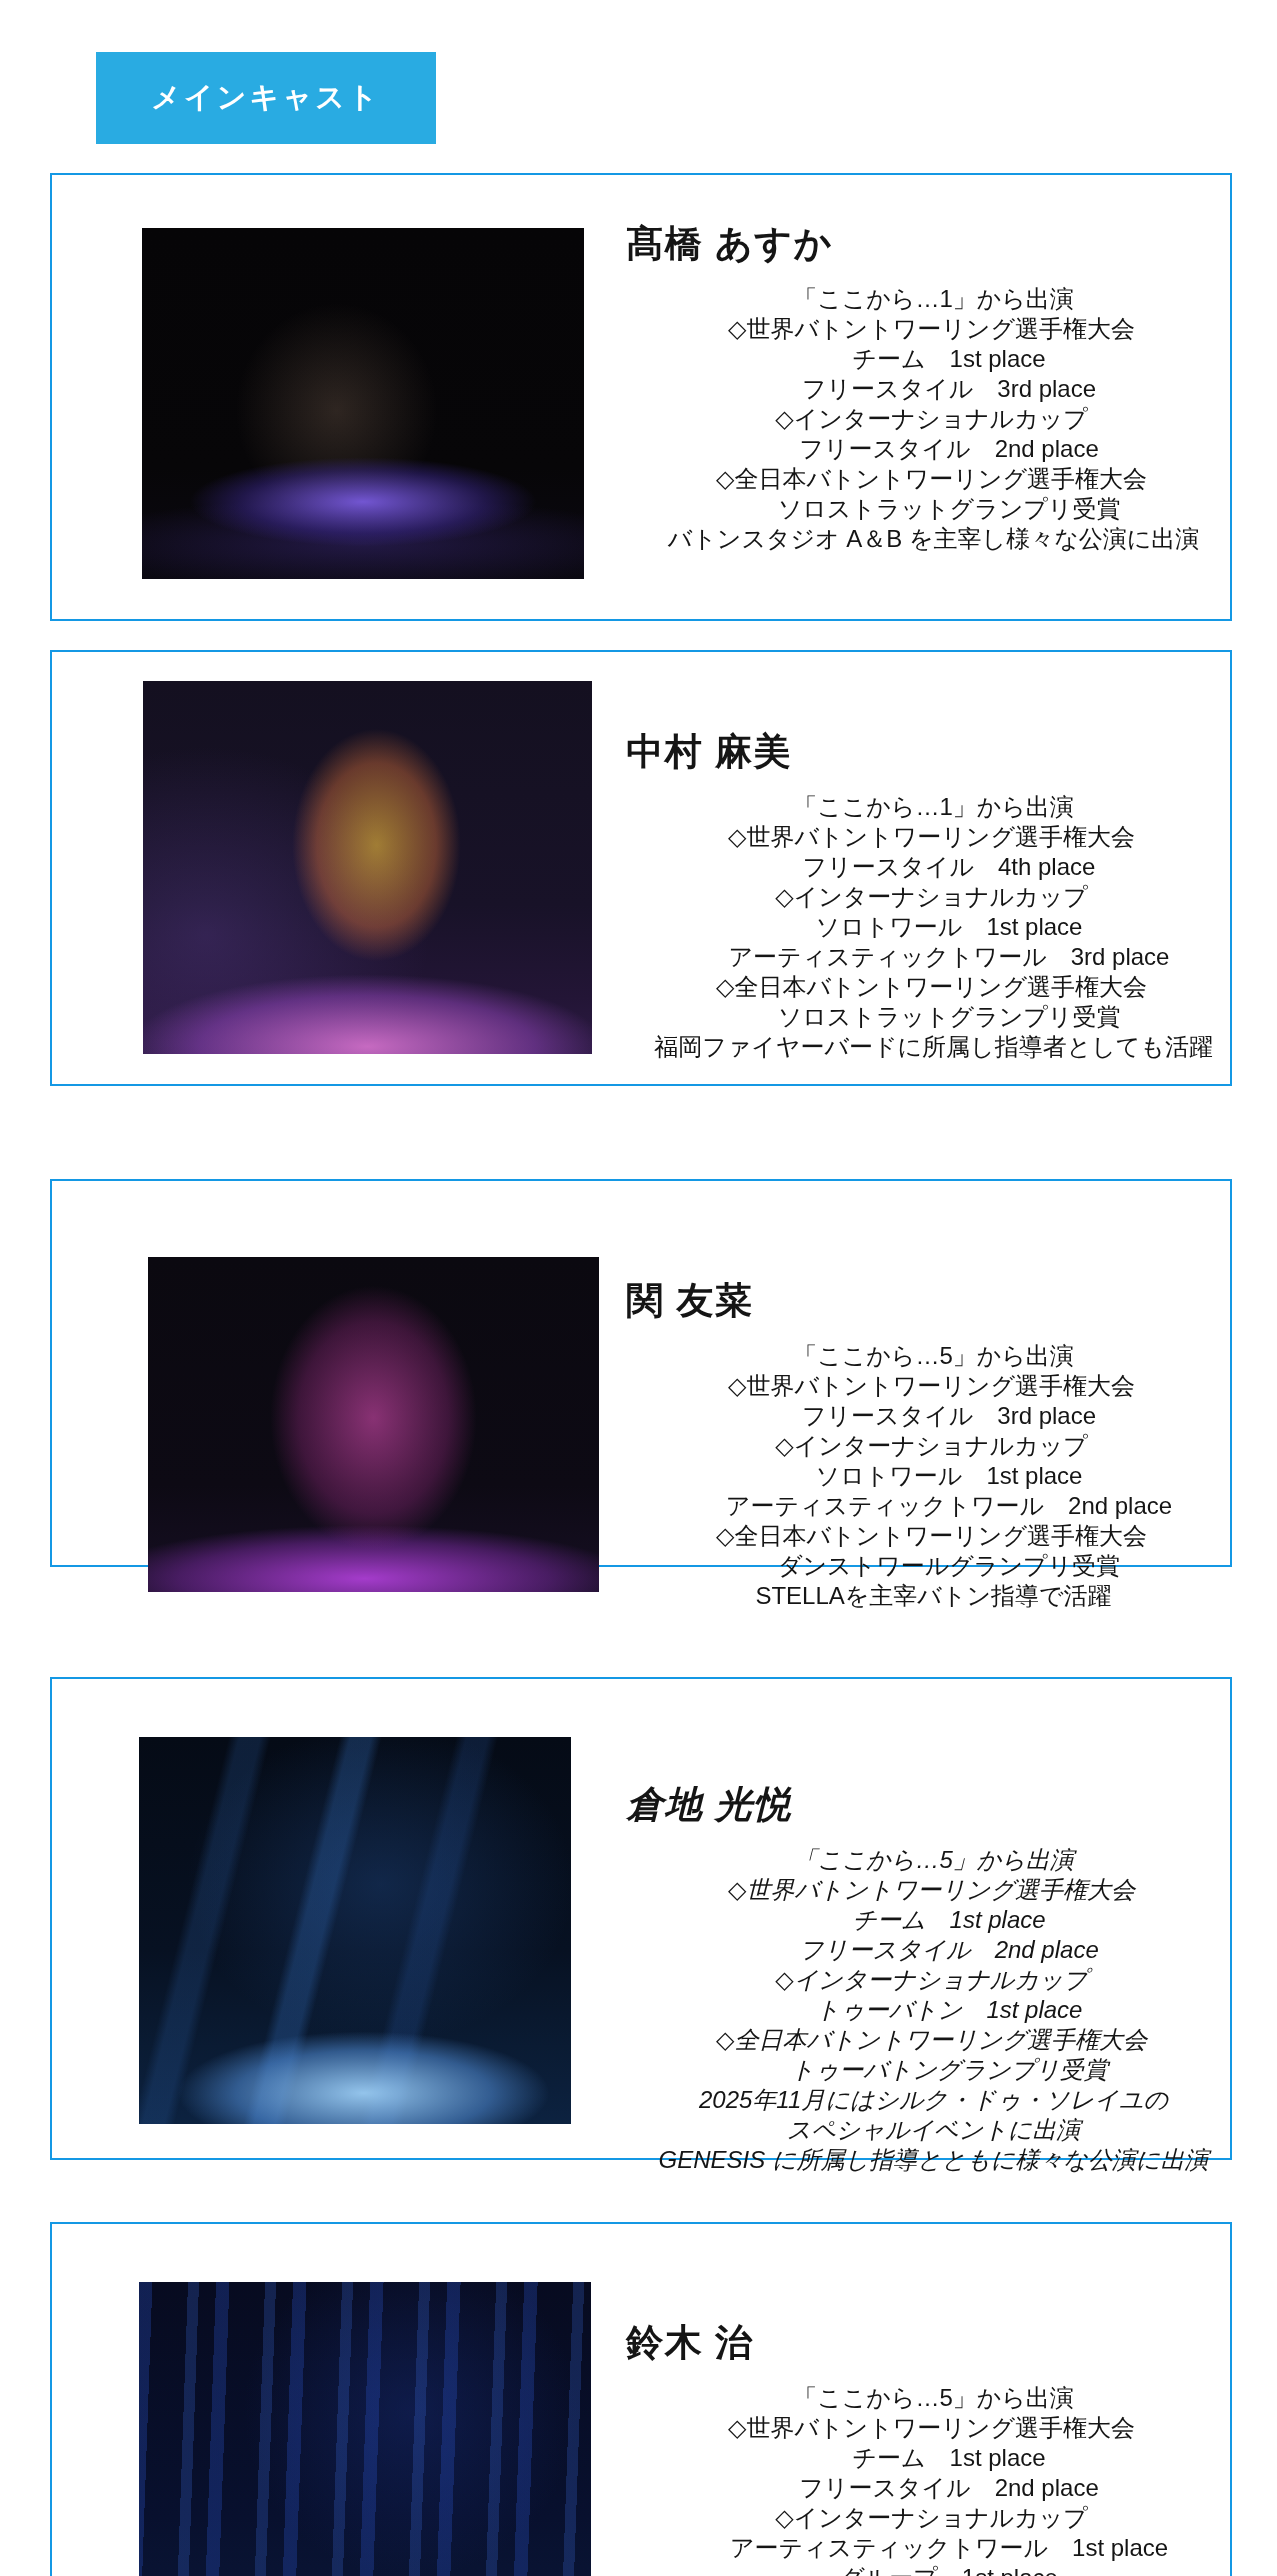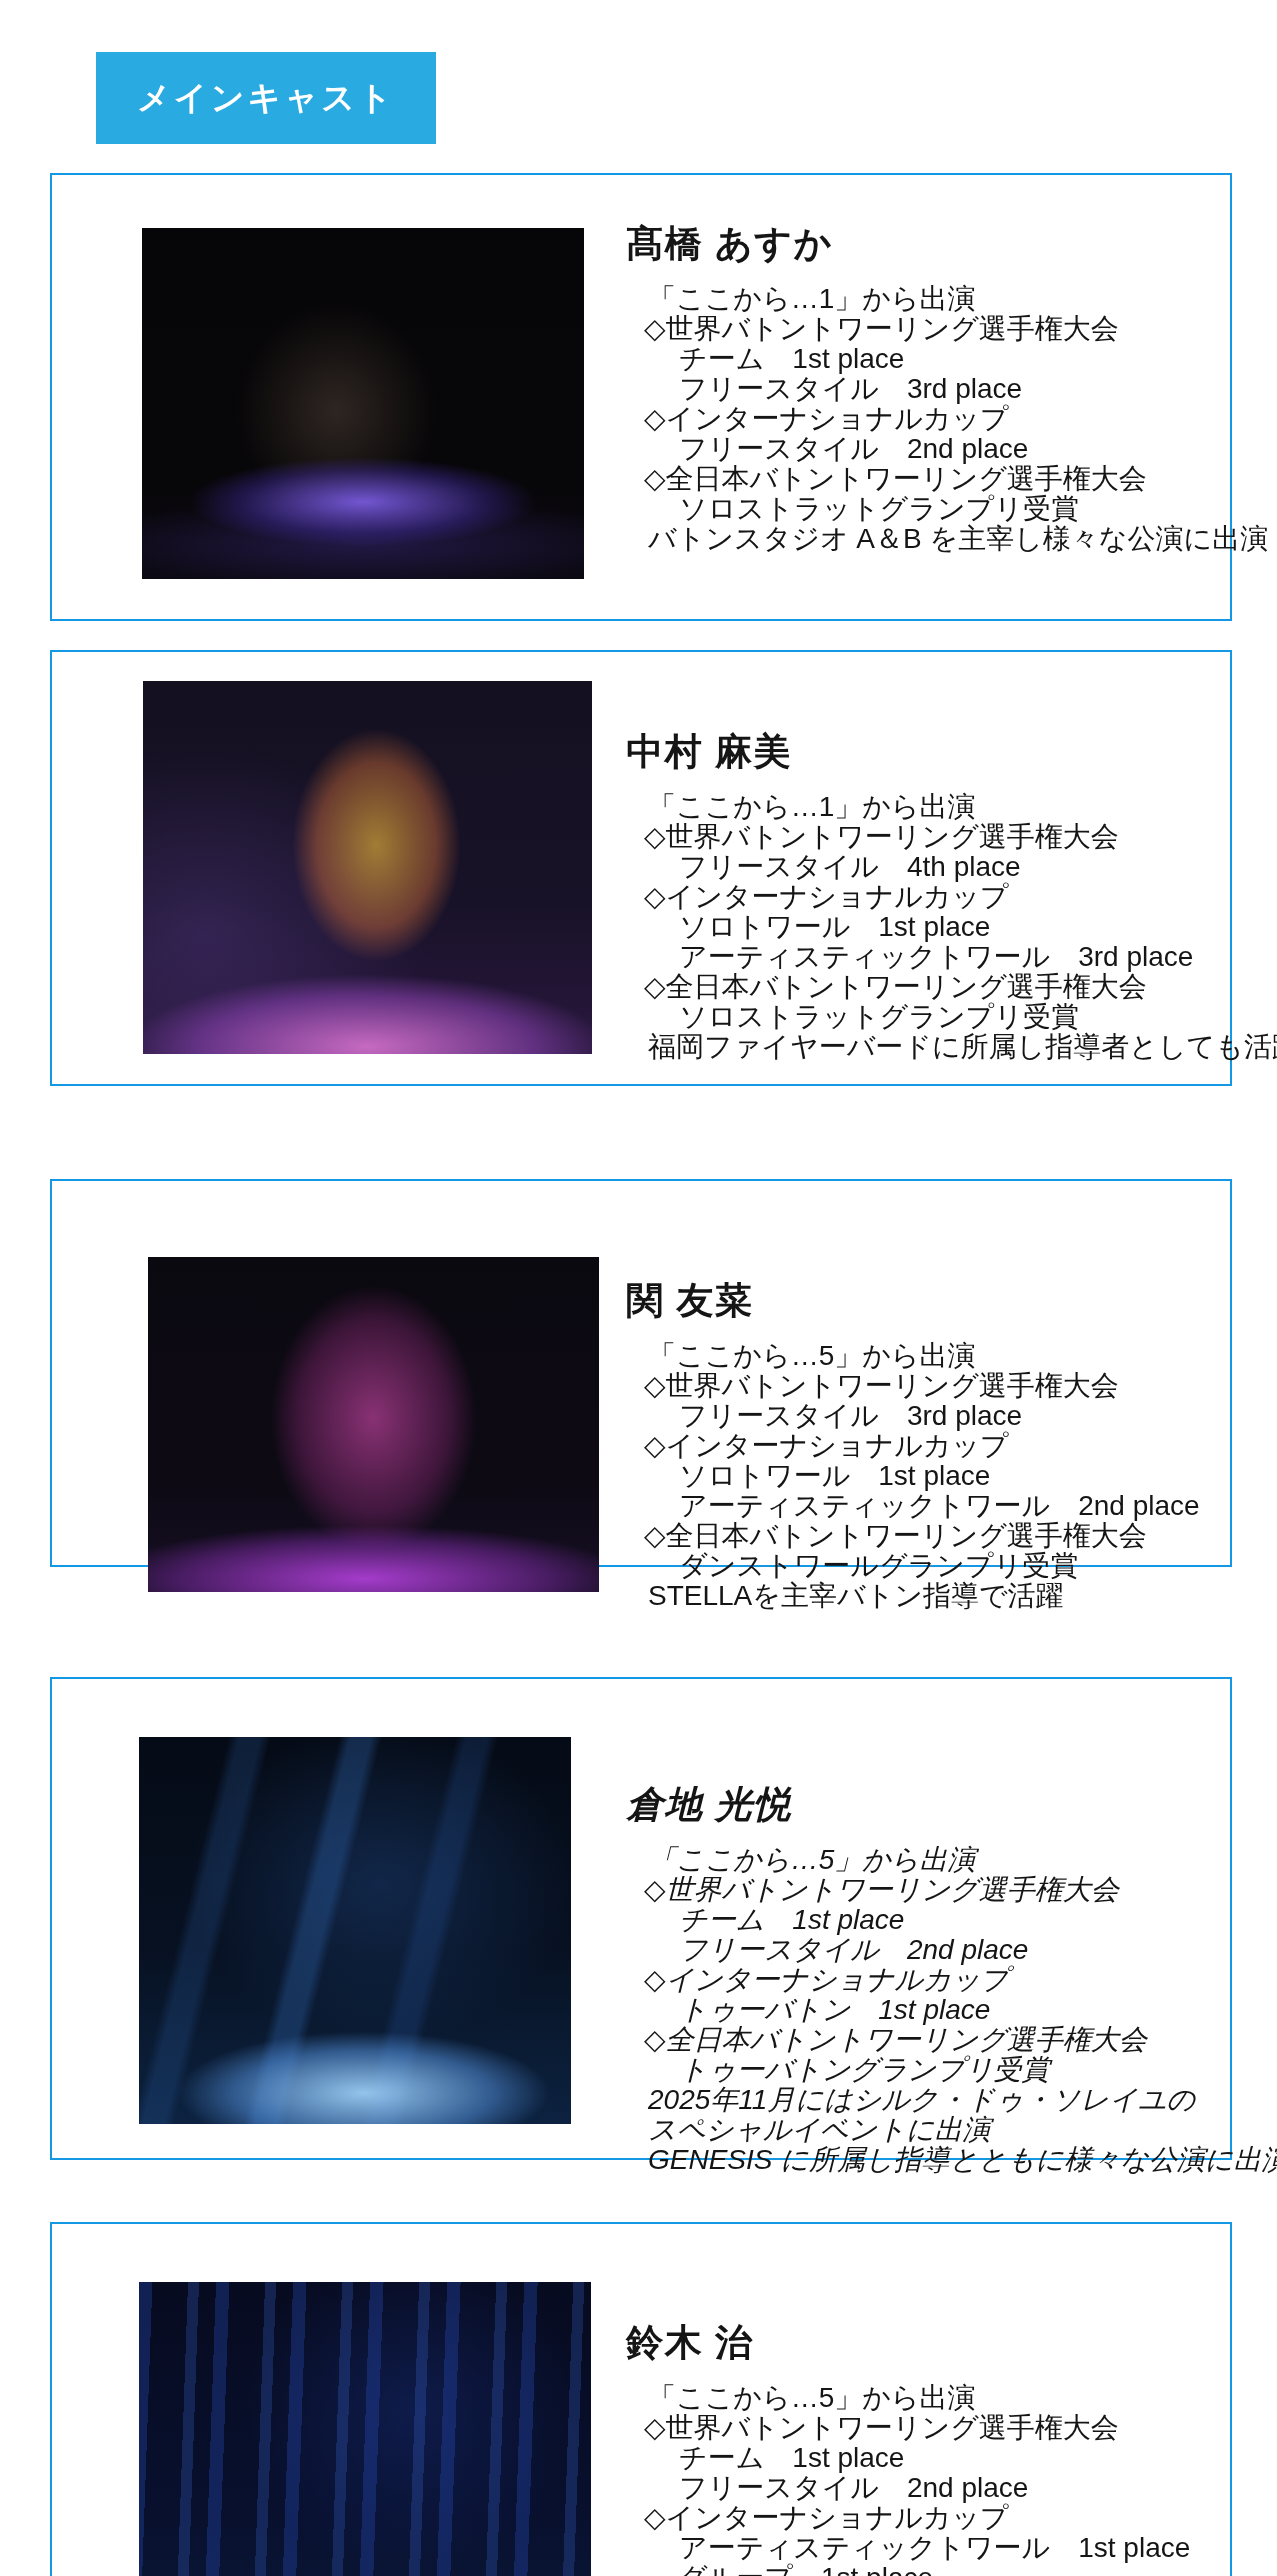--- a/index.html
+++ b/index.html
@@ -6,21 +6,21 @@
   body{
     width:1278px;height:2738px;position:relative;background:#ffffff;
     font-family:"Liberation Sans","DejaVu Sans",sans-serif;
     -webkit-font-smoothing:antialiased;
   }
   
   .tag{
     position:absolute;left:96px;top:52px;width:340px;height:92px;
     background:#29abe2;color:#ffffff;
     display:flex;align-items:center;justify-content:center;
-    font-size:33px;letter-spacing:3.1px;font-weight:bold;
+    font-size:29px;letter-spacing:3.1px;font-weight:bold;
   }
   
   .card{
     position:absolute;left:50px;width:1182px;background:#ffffff;
     border:2.6px solid #1498e4;box-sizing:border-box;
   }
   .c1{top:173px;height:448px;}
   .c2{top:650px;height:436px;}
   .c3{top:1179px;height:388px;}
   .c4{top:1677px;height:483px;}
@@ -60,21 +60,21 @@
     linear-gradient(180deg,#070b20 0%,#08102e 60%,#0a1636 85%,#101c48 100%);}
 
   .text{position:absolute;left:569px;width:598px;color:#151515;}
   .c1 .text{top:47px;}
   .c2 .text{top:78px;}
   .c3 .text{top:98px;}
   .c4 .text{top:104px;font-style:italic;}
   .c5 .text{top:97px;}
 
   .name{font-size:37px;line-height:44px;margin:0 5.2px 17.5px 5.2px;letter-spacing:1.5px;}
-  .line{font-size:28px;line-height:30px;white-space:nowrap;}
+  .line{font-size:24px;line-height:30px;white-space:nowrap;text-align:center;}
   .ind-a{padding-left:27px;}   
   .ind-b{padding-left:23px;}   
   .ind-c{padding-left:58px;}  
 </style>
 </head>
 <body>
 
 <div class="tag">
   <span>メインキャスト</span>
 </div>

